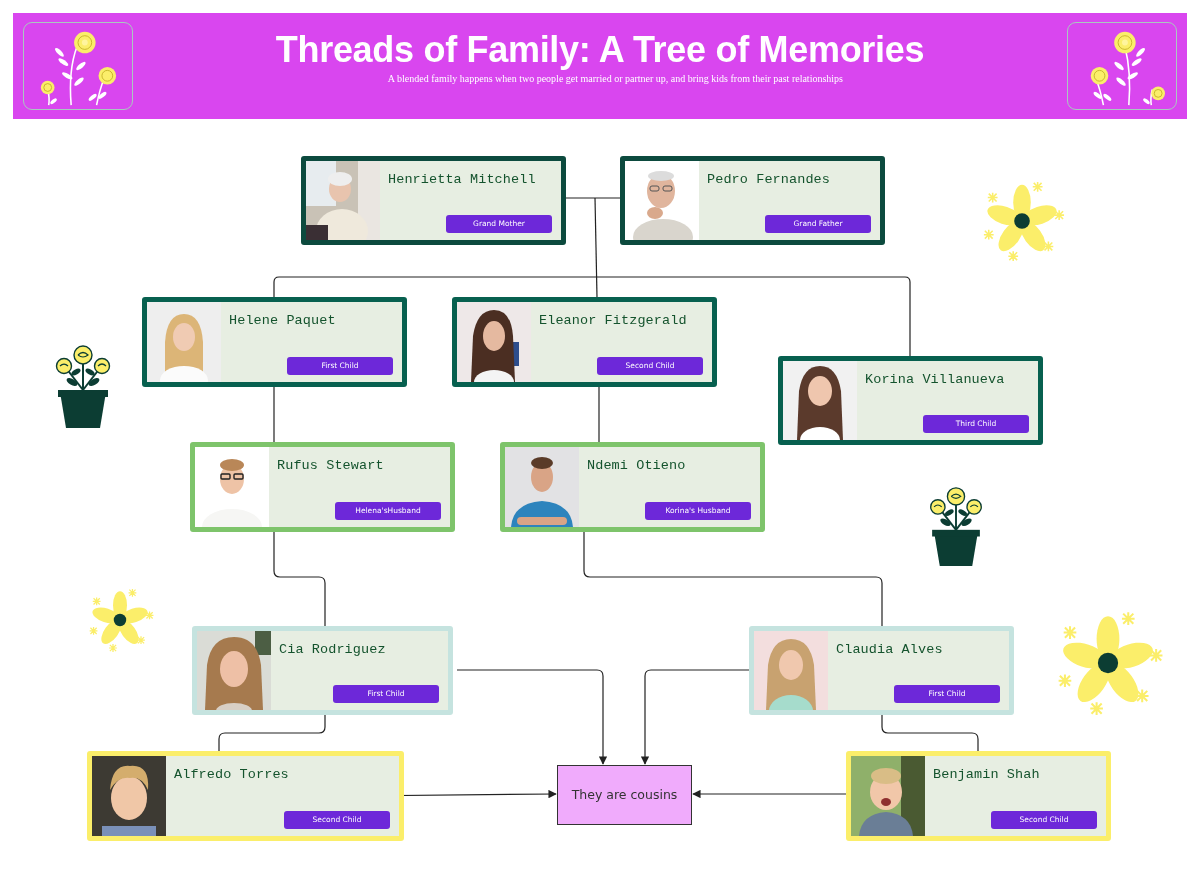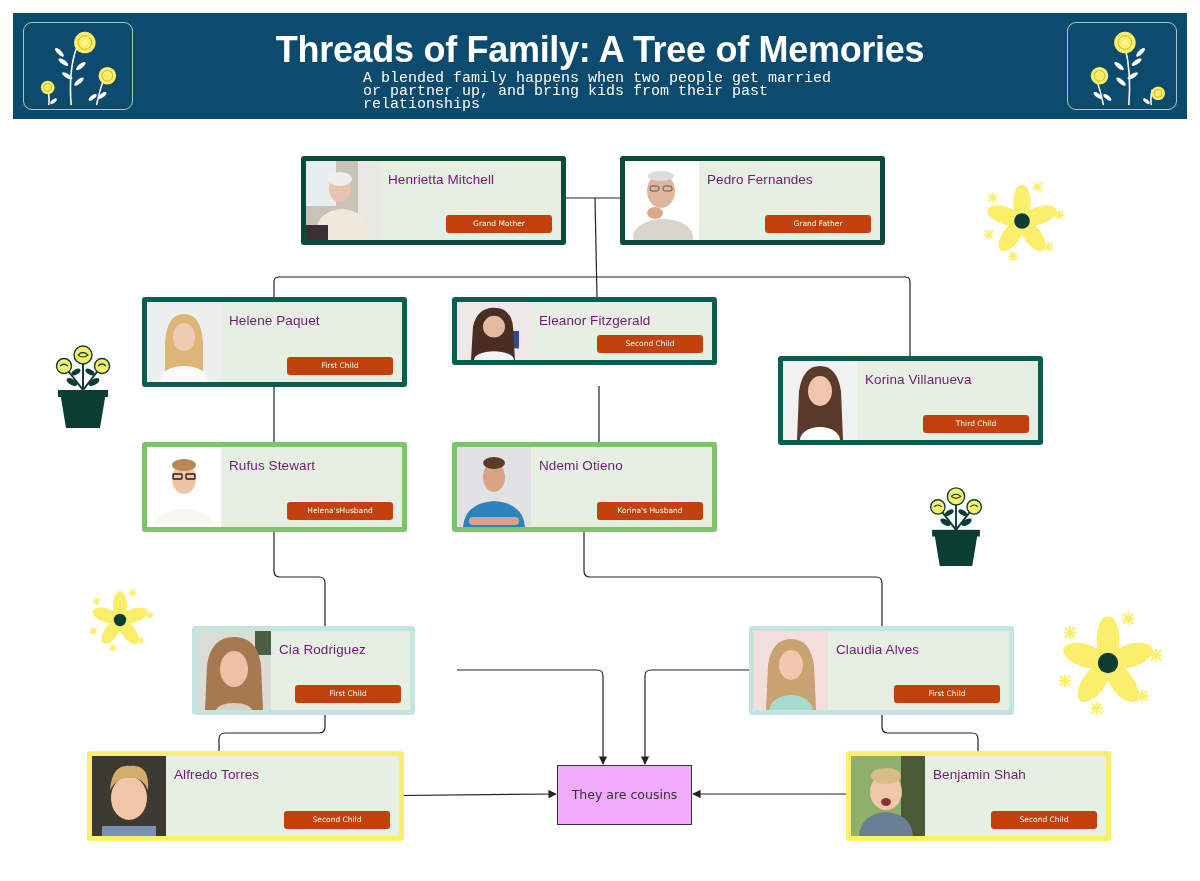--- a/index.html
+++ b/index.html
@@ -1,62 +1,62 @@
 <!DOCTYPE html>
 <html><head>
 <meta charset="utf-8">
 <style>
   * { box-sizing: border-box; margin: 0; padding: 0; }
   html, body { width: 1200px; height: 881px; background: #ffffff; overflow: hidden; }
   body { position: relative; font-family: "Liberation Sans", sans-serif; }
 
   .header {
     position: absolute; left: 13px; top: 13px; width: 1174px; height: 106px;
-    background: #0c4a6e;
+    background: #d946ef;
   }
   .header-badge {
     position: absolute; top: 9px; width: 110px; height: 88px;
     border: 1.5px solid #a9c8bf; border-radius: 9px;
   }
   .header-badge.left { left: 10px; }
   .header-badge.right { right: 10px; }
   .header-badge svg { width: 100%; height: 100%; display: block; }
   .header-title {
     position: absolute; left: 0; right: 0; top: 16px; text-align: center;
     color: #ffffff; font-weight: bold; font-size: 36px; letter-spacing: -0.3px;
     font-family: "Liberation Sans", sans-serif;
   }
   .header-subtitle {
-    position: absolute; left: 350px; width: 480px; top: 59px; text-align: left;
-    color: #ffffff; font-size: 15px; line-height: 13px;
-    font-family: Liberation Mono, monospace;
+    position: absolute; left: 350px; width: 480px; top: 59px; text-align: right;
+    color: #ffffff; font-size: 10px; line-height: 13px;
+    font-family: Liberation Serif, serif;
   }
 
   .connectors { position: absolute; left: 0; top: 0; width: 1200px; height: 881px; pointer-events: none; }
 
   .card {
     position: absolute; background: #e7eee2; border: 5px solid #0d4a3d; border-radius: 3px;
   }
   .card.dark { border-color: #0c4a3e; }
   .card.mid { border-color: #07604f; }
-  .card.green { border-color: #7ec46b; }
+  .card.green { border-color: #7ec46b; margin-left: 48px; }
   .card.teal { border-color: #c5e3df; }
   .card.yellow { border-color: #fbee6a; }
   .card .photo {
     position: absolute; left: 0; top: 0; bottom: 0; width: 74px; overflow: hidden;
   }
   .card .photo svg { width: 100%; height: 100%; display: block; }
   .card .name {
-    position: absolute; left: 82px; top: 11px; font-size: 13.5px; color: #701a75;
-    font-family: Liberation Sans, sans-serif; font-weight: normal; letter-spacing: 0.1px;
+    position: absolute; left: 82px; top: 11px; font-size: 13.5px; color: #14532d;
+    font-family: Liberation Mono, monospace; font-weight: normal; letter-spacing: 0.1px;
     white-space: nowrap;
   }
   .card .role {
     position: absolute; right: 9px; bottom: 7px; width: 106px; height: 18px;
-    background: #c2410c; color: #ffffff; border-radius: 3px; text-align: center;
+    background: #6d28d9; color: #ffffff; border-radius: 3px; text-align: center;
     font-size: 7.5px; line-height: 18px; font-family: "DejaVu Sans", sans-serif;
   }
 
   .cousin-box {
     position: absolute; left: 557px; top: 765px; width: 135px; height: 60px;
     border: 1.2px solid #333; background: #f0abfc; text-align: center; line-height: 58px;
     font-size: 12.5px; color: #333; font-family: "DejaVu Sans", sans-serif;
   }
 
   .deco { position: absolute; }
@@ -195,21 +195,21 @@
       <rect width="74" height="80" fill="#eeeeee"></rect>
       <path d="M18 80 L18 40 Q20 12 37 12 Q54 12 56 40 L56 80 Z" fill="#dcb577"></path>
       <ellipse cx="37" cy="35" rx="11" ry="14" fill="#f0cbb3"></ellipse>
       <ellipse cx="37" cy="78" rx="24" ry="14" fill="#fbfbfb"></ellipse>
     </svg>
   </div>
   <div class="name">Helene Paquet</div>
   <div class="role">First Child</div>
 </div>
 
-<div class="card mid" style="left:452px; top:297px; width:265px; height:68px;">
+<div class="card mid" style="left:452px; top:297px; width:265px; height:90px;">
   <div class="photo">
     <svg viewBox="0 0 74 80" preserveAspectRatio="none">
       <rect width="74" height="80" fill="#eee8e8"></rect>
       <rect x="52" y="40" width="10" height="24" fill="#2d4d8c"></rect>
       <path d="M14 80 L16 34 Q20 8 37 8 Q54 8 56 34 L58 80 Z" fill="#4b2e22"></path>
       <ellipse cx="37" cy="34" rx="11" ry="15" fill="#e5b9a0"></ellipse>
       <ellipse cx="37" cy="80" rx="20" ry="12" fill="#f4f4f4"></ellipse>
     </svg>
   </div>
   <div class="name">Eleanor Fitzgerald</div>
@@ -251,21 +251,21 @@
       <path d="M6 80 Q8 56 37 54 Q66 56 68 80 Z" fill="#2d84bd"></path>
       <ellipse cx="37" cy="30" rx="11" ry="15" fill="#d9a486"></ellipse>
       <ellipse cx="37" cy="16" rx="11" ry="6" fill="#5a3b28"></ellipse>
       <rect x="12" y="70" width="50" height="8" rx="4" fill="#d9a486"></rect>
     </svg>
   </div>
   <div class="name">Ndemi Otieno</div>
   <div class="role">Korina's Husband</div>
 </div>
 
-<div class="card teal" style="left:192px; top:626px; width:223px; height:89px;">
+<div class="card teal" style="left:192px; top:626px; width:261px; height:89px;">
   <div class="photo">
     <svg viewBox="0 0 74 79" preserveAspectRatio="none">
       <rect width="74" height="79" fill="#dadcd6"></rect>
       <rect x="58" y="0" width="16" height="24" fill="#4c5e44"></rect>
       <path d="M8 79 L10 34 Q14 6 37 6 Q60 6 64 34 L66 79 Z" fill="#a67a4e"></path>
       <ellipse cx="37" cy="38" rx="14" ry="18" fill="#eec0a6"></ellipse>
       <ellipse cx="37" cy="80" rx="18" ry="8" fill="#d8cfc5"></ellipse>
     </svg>
   </div>
   <div class="name">Cia Rodriguez</div>

